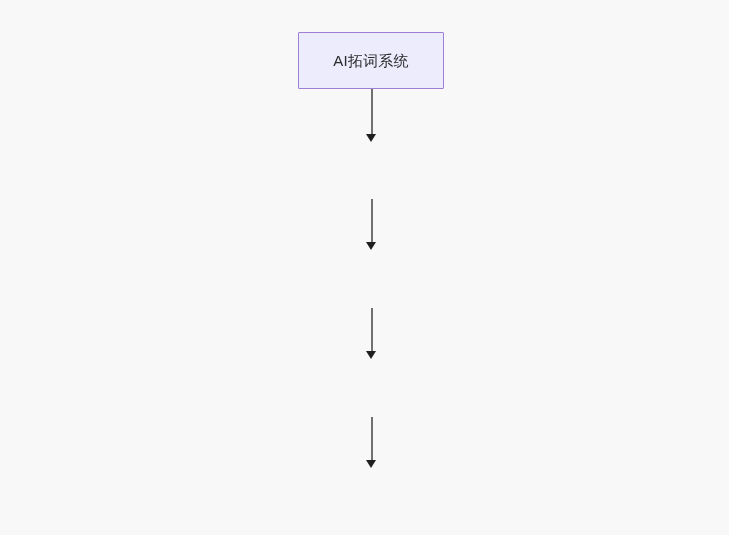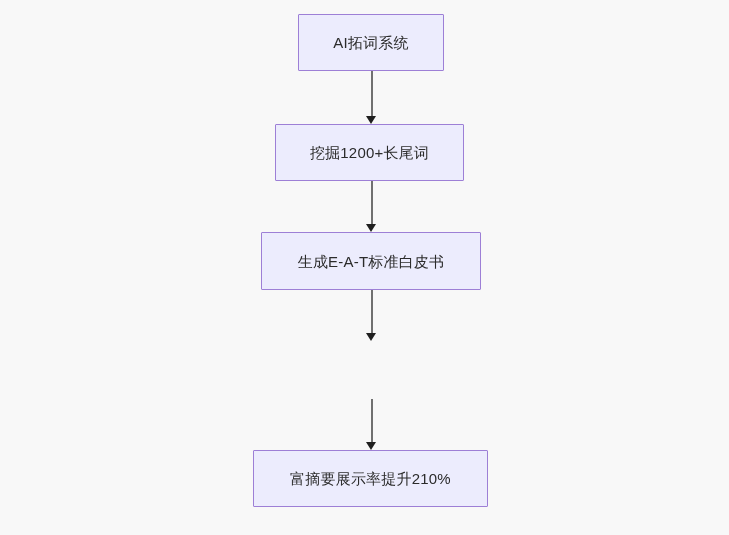--- a/index.html
+++ b/index.html
@@ -10,20 +10,21 @@
     width: 729px;
     height: 535px;
     background: #f8f8f8;
     font-family: "Liberation Sans", "DejaVu Sans", sans-serif;
     overflow: hidden;
   }
   #flowchart-canvas {
     position: relative;
     width: 729px;
     height: 421px;
+    margin-top: 18px;
   }
   .flow-node {
     position: absolute;
     box-sizing: border-box;
     background: #ececfd;
     border: 1.4px solid #9d7fd6;
     border-radius: 1px;
     display: flex;
     align-items: center;
     justify-content: center;
@@ -65,26 +66,17 @@
   <div class="flow-edge" style="left:371px; top:290px; height:43px;"></div>
   <div class="flow-arrowhead" style="left:366px; top:333px;"></div>
 
   <div class="flow-edge" style="left:371px; top:399px; height:43px;"></div>
   <div class="flow-arrowhead" style="left:366px; top:442px;"></div>
 
   <div class="flow-node" style="left:298px; top:14px; width:146px; height:57px;">
     <span class="node-label">AI拓词系统</span>
   </div>
 
-  <div class="flow-node" style="left:275px; top:124px; width:189px; height:57px;">
-    <span class="node-label">挖掘1200+长尾词</span>
-  </div>
-
-  <div class="flow-node" style="left:261px; top:232px; width:220px; height:58px;">
-    <span class="node-label">生成E-A-T标准白皮书</span>
-  </div>
 
 
-  <div class="flow-node" style="left:253px; top:450px; width:235px; height:57px;">
-    <span class="node-label">富摘要展示率提升210%</span>
-  </div>
+
 
 </div>
 
 </body></html>

